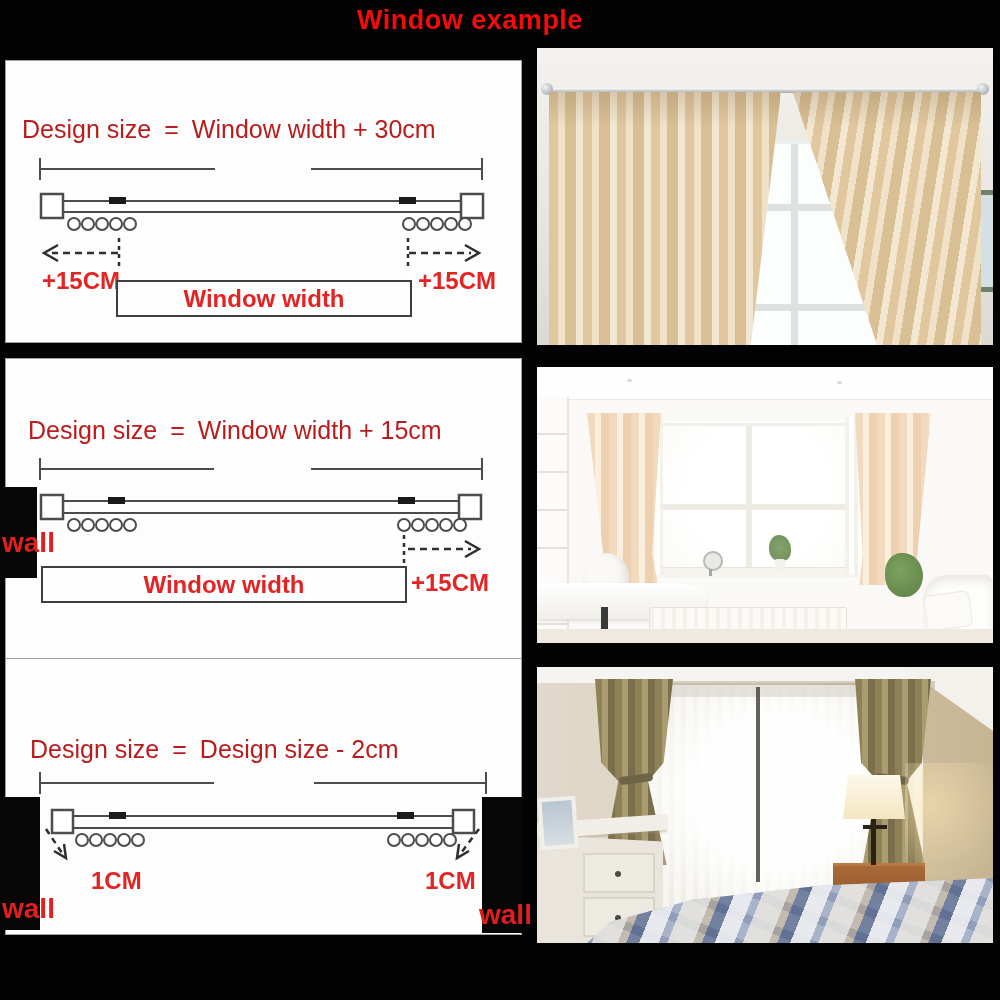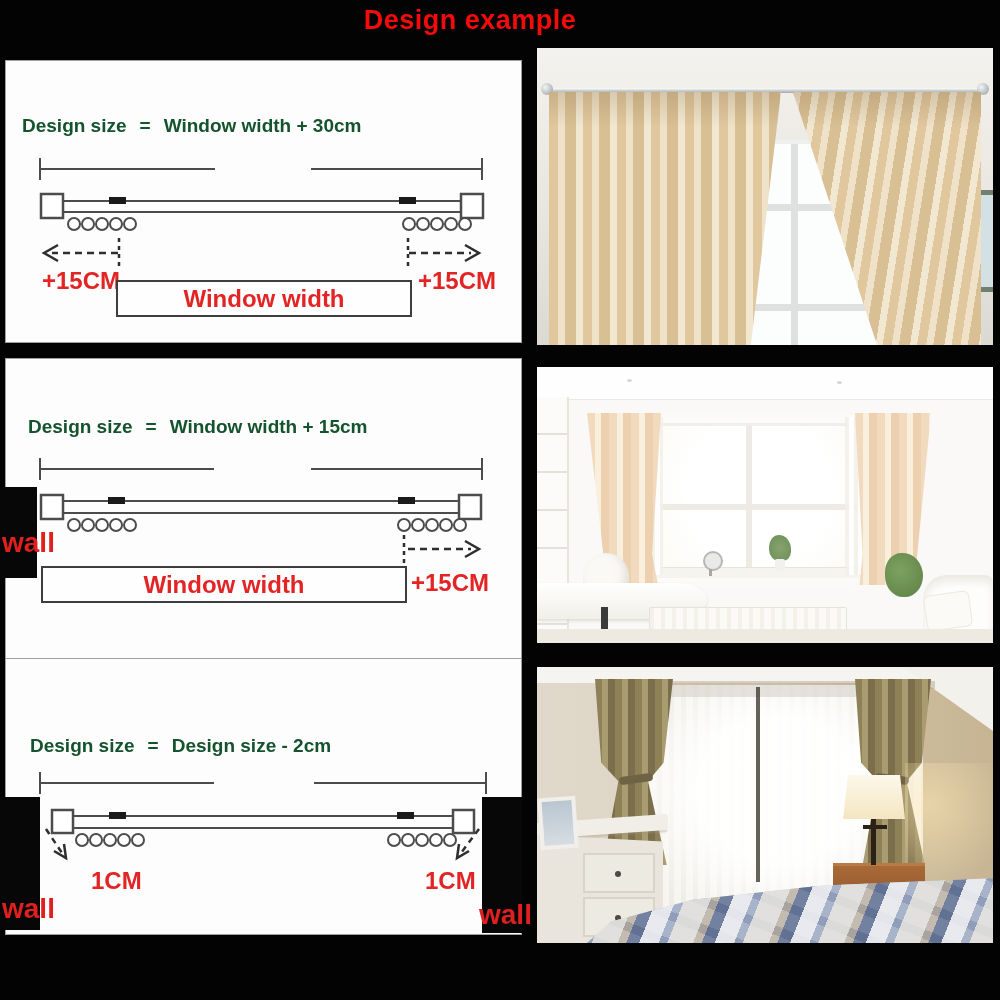--- a/index.html
+++ b/index.html
@@ -4,21 +4,21 @@
 <style>
   html,body{margin:0;padding:0;}
   body{width:1000px;height:1000px;position:relative;background:#030303;overflow:hidden;
        font-family:"Liberation Sans",sans-serif;}
   
   .page-title{position:absolute;top:5px;left:0;width:940px;text-align:center;
     color:#f50b0b;font-size:27px;font-weight:bold;letter-spacing:.5px;}
   
   .panel{position:absolute;left:5px;width:517px;background:#fdfdfd;border:1px solid #9f9f9f;box-sizing:border-box;}
   .panel svg{position:absolute;left:0;top:0;}
-  .formula{position:absolute;color:#14532d;font-weight:bold;font-size:19px;white-space:nowrap;}
+  .formula{position:absolute;color:#b91c1c;font-weight:normal;font-size:25px;white-space:nowrap;}
   .formula .eq{margin:0 13px;}
   .offset-label{position:absolute;color:#e32424;font-weight:bold;font-size:24px;white-space:nowrap;}
   .ww-box{position:absolute;border:2px solid #3e3e3e;background:#fefefe;text-align:center;
     color:#e32424;font-weight:bold;font-size:24px;}
   .wall-block{position:absolute;background:#070707;z-index:4;}
   .wall-label{position:absolute;color:#e01f1f;font-weight:bold;font-size:28px;z-index:5;white-space:nowrap;}
   
   .photo{position:absolute;left:537px;width:456px;overflow:hidden;background:#e8e6e2;}
   .photo *{position:absolute;}
   
@@ -109,21 +109,21 @@
     background:linear-gradient(180deg,#fdf8ea,#f4e6c2);box-shadow:0 0 26px 10px rgba(255,238,200,.55);}
   .p3-bed{left:50px;top:186px;width:406px;height:90px;background-color:#cfd4dc;
     clip-path:polygon(0 100%,6% 76%,26% 52%,58% 36%,100% 28%,100% 100%);
     background-image:
       repeating-linear-gradient(112deg,rgba(52,74,120,.6) 0 12px,rgba(235,236,240,.9) 12px 30px,rgba(120,140,180,.45) 30px 38px,rgba(228,226,222,.85) 38px 62px,rgba(178,150,110,.4) 62px 70px),
       repeating-linear-gradient(22deg,rgba(60,80,125,.3) 0 9px,rgba(255,255,255,0) 9px 26px);}
 </style>
 </head>
 <body>
 
-<div class="page-title">Design example</div>
+<div class="page-title">Window example</div>
 
 <div class="panel" style="top:60px;height:283px;">
   <svg width="517" height="283" viewBox="0 0 517 283">
     <g stroke="#4c4c4c" stroke-width="2" fill="none">
       <line x1="34" y1="97" x2="34" y2="119"></line>
         <line x1="34" y1="108" x2="209" y2="108"></line>
       <line x1="305" y1="108" x2="476" y2="108"></line>
         <line x1="476" y1="97" x2="476" y2="119"></line>
     </g>
     <g stroke="#4c4c4c" stroke-width="2" fill="none">

